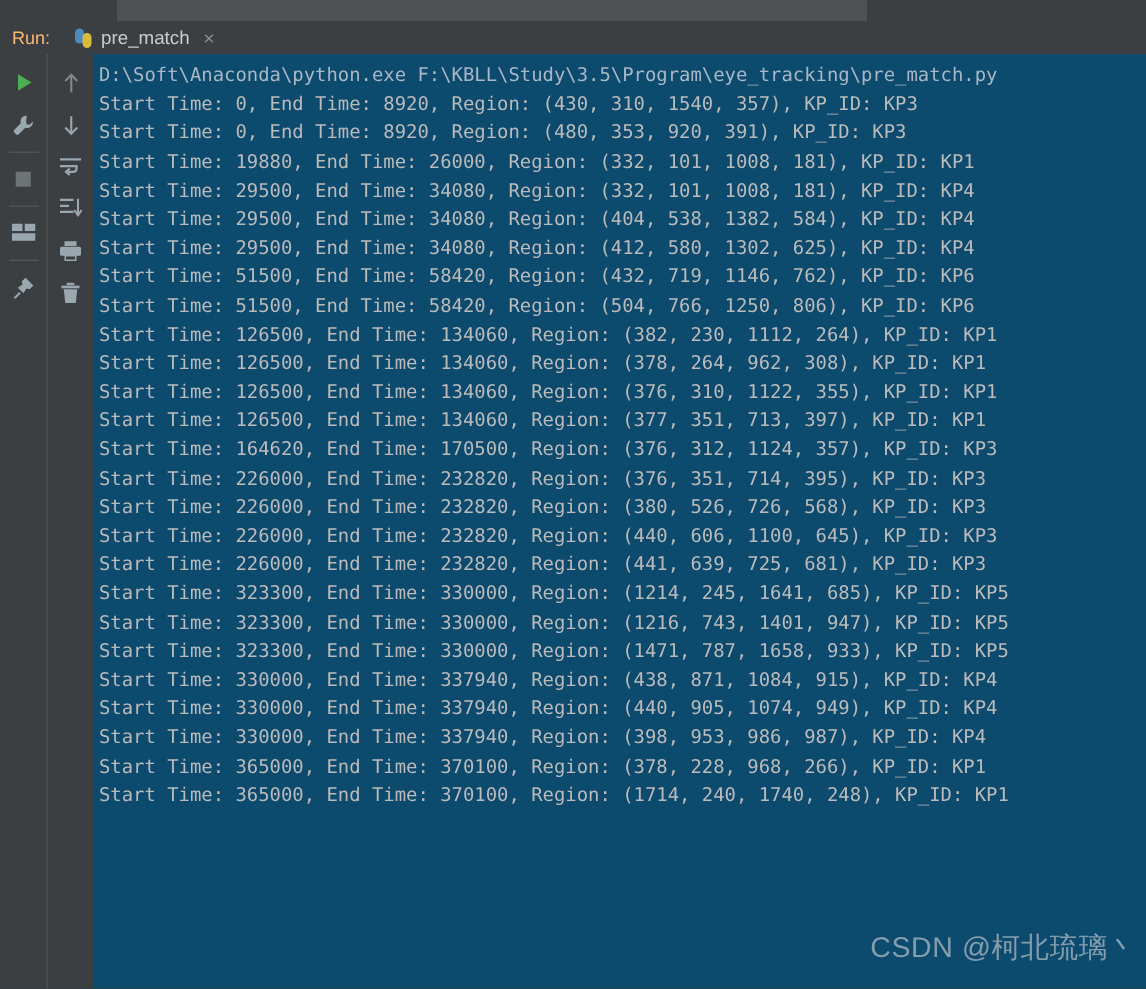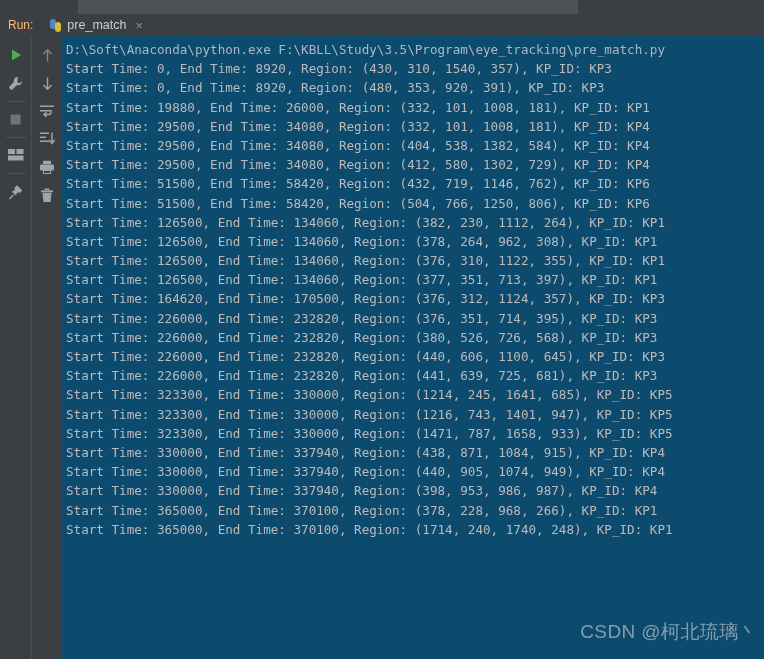--- a/index.html
+++ b/index.html
@@ -222,21 +222,21 @@
   </div>
 
   <div class="console">
     <div class="console-inner" id="console-inner">
       <div class="cline cmd">D:\Soft\Anaconda\python.exe F:\KBLL\Study\3.5\Program\eye_tracking\pre_match.py</div>
     <div class="cline">Start Time: 0, End Time: 8920, Region: (430, 310, 1540, 357), KP_ID: KP3</div>
         <div class="cline">Start Time: 0, End Time: 8920, Region: (480, 353, 920, 391), KP_ID: KP3</div>
         <div class="cline">Start Time: 19880, End Time: 26000, Region: (332, 101, 1008, 181), KP_ID: KP1</div>
         <div class="cline">Start Time: 29500, End Time: 34080, Region: (332, 101, 1008, 181), KP_ID: KP4</div>
         <div class="cline">Start Time: 29500, End Time: 34080, Region: (404, 538, 1382, 584), KP_ID: KP4</div>
-        <div class="cline">Start Time: 29500, End Time: 34080, Region: (412, 580, 1302, 729), KP_ID: KP4</div>
+        <div class="cline">Start Time: 29500, End Time: 34080, Region: (412, 580, 1302, 625), KP_ID: KP4</div>
         <div class="cline">Start Time: 51500, End Time: 58420, Region: (432, 719, 1146, 762), KP_ID: KP6</div>
         <div class="cline">Start Time: 51500, End Time: 58420, Region: (504, 766, 1250, 806), KP_ID: KP6</div>
         <div class="cline">Start Time: 126500, End Time: 134060, Region: (382, 230, 1112, 264), KP_ID: KP1</div>
         <div class="cline">Start Time: 126500, End Time: 134060, Region: (378, 264, 962, 308), KP_ID: KP1</div>
         <div class="cline">Start Time: 126500, End Time: 134060, Region: (376, 310, 1122, 355), KP_ID: KP1</div>
         <div class="cline">Start Time: 126500, End Time: 134060, Region: (377, 351, 713, 397), KP_ID: KP1</div>
         <div class="cline">Start Time: 164620, End Time: 170500, Region: (376, 312, 1124, 357), KP_ID: KP3</div>
         <div class="cline">Start Time: 226000, End Time: 232820, Region: (376, 351, 714, 395), KP_ID: KP3</div>
         <div class="cline">Start Time: 226000, End Time: 232820, Region: (380, 526, 726, 568), KP_ID: KP3</div>
         <div class="cline">Start Time: 226000, End Time: 232820, Region: (440, 606, 1100, 645), KP_ID: KP3</div>

